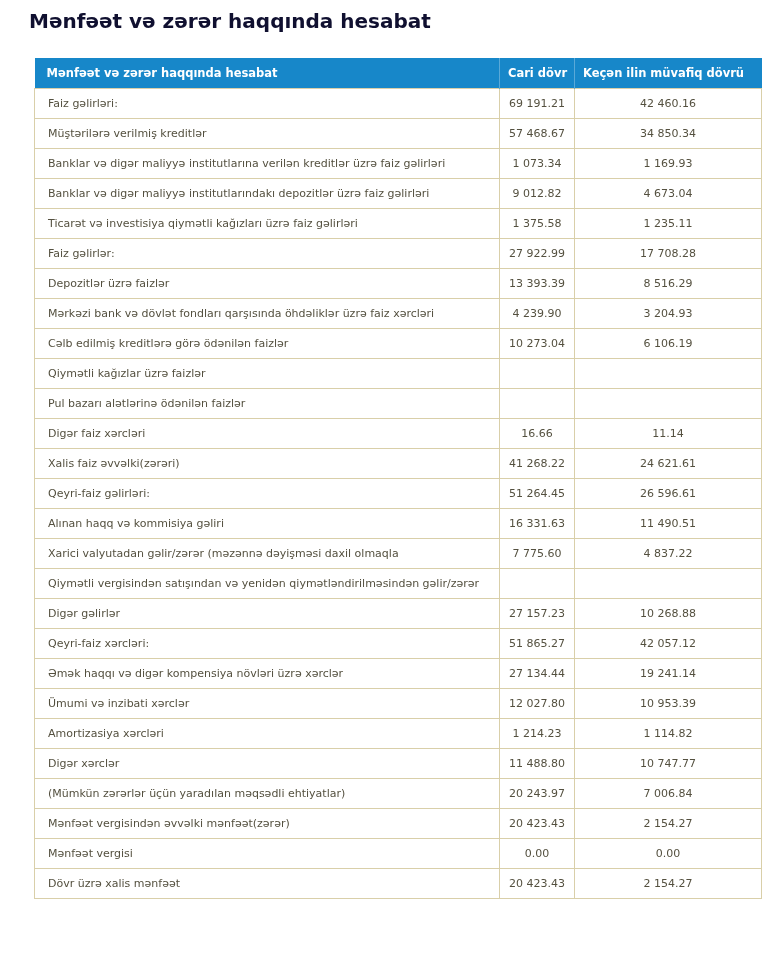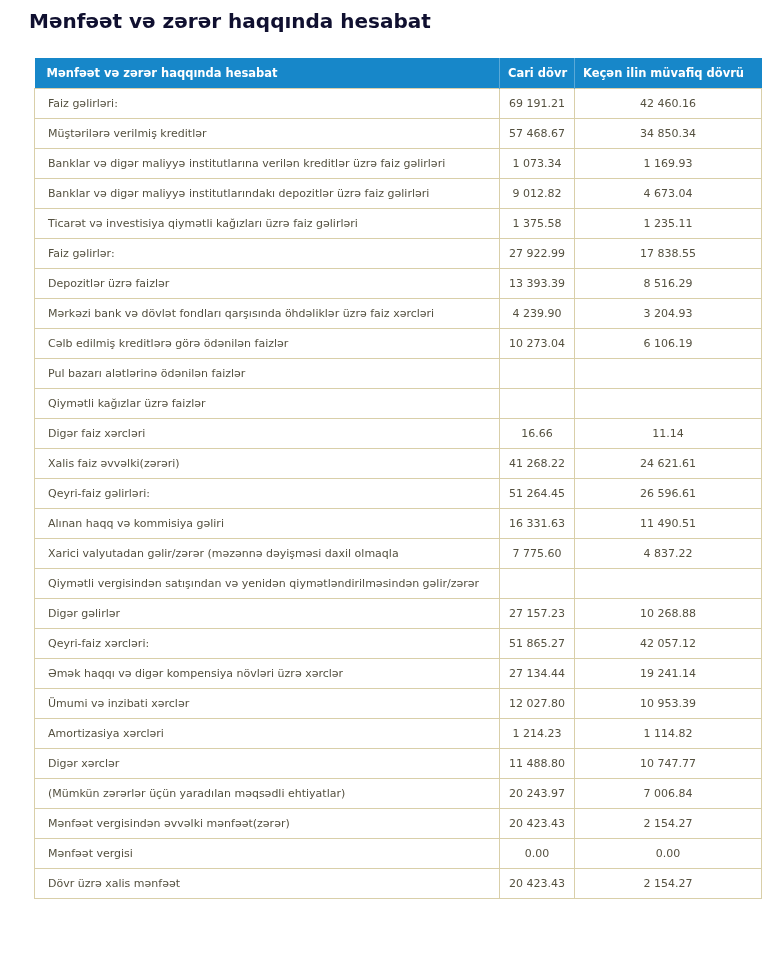--- a/index.html
+++ b/index.html
@@ -111,44 +111,44 @@
           <td class="cell-num">4 673.04</td>
         </tr>
         <tr>
           <td class="cell-label">Ticarət və investisiya qiymətli kağızları üzrə faiz gəlirləri</td>
           <td class="cell-num">1 375.58</td>
           <td class="cell-num">1 235.11</td>
         </tr>
         <tr>
           <td class="cell-label">Faiz gəlirlər:</td>
           <td class="cell-num">27 922.99</td>
-          <td class="cell-num">17 838.55</td>
+          <td class="cell-num">17 708.28</td>
         </tr>
         <tr>
           <td class="cell-label">Depozitlər üzrə faizlər</td>
           <td class="cell-num">13 393.39</td>
           <td class="cell-num">8 516.29</td>
         </tr>
         <tr>
           <td class="cell-label">Mərkəzi bank və dövlət fondları qarşısında öhdəliklər üzrə faiz xərcləri</td>
           <td class="cell-num">4 239.90</td>
           <td class="cell-num">3 204.93</td>
         </tr>
         <tr>
           <td class="cell-label">Cəlb edilmiş kreditlərə görə ödənilən faizlər</td>
           <td class="cell-num">10 273.04</td>
           <td class="cell-num">6 106.19</td>
         </tr>
         <tr>
+          <td class="cell-label">Qiymətli kağızlar üzrə faizlər</td>
+          <td class="cell-num"></td>
+          <td class="cell-num"></td>
+        </tr>
+        <tr>
           <td class="cell-label">Pul bazarı alətlərinə ödənilən faizlər</td>
-          <td class="cell-num"></td>
-          <td class="cell-num"></td>
-        </tr>
-        <tr>
-          <td class="cell-label">Qiymətli kağızlar üzrə faizlər</td>
           <td class="cell-num"></td>
           <td class="cell-num"></td>
         </tr>
         <tr>
           <td class="cell-label">Digər faiz xərcləri</td>
           <td class="cell-num">16.66</td>
           <td class="cell-num">11.14</td>
         </tr>
         <tr>
           <td class="cell-label">Xalis faiz əvvəlki(zərəri)</td>

